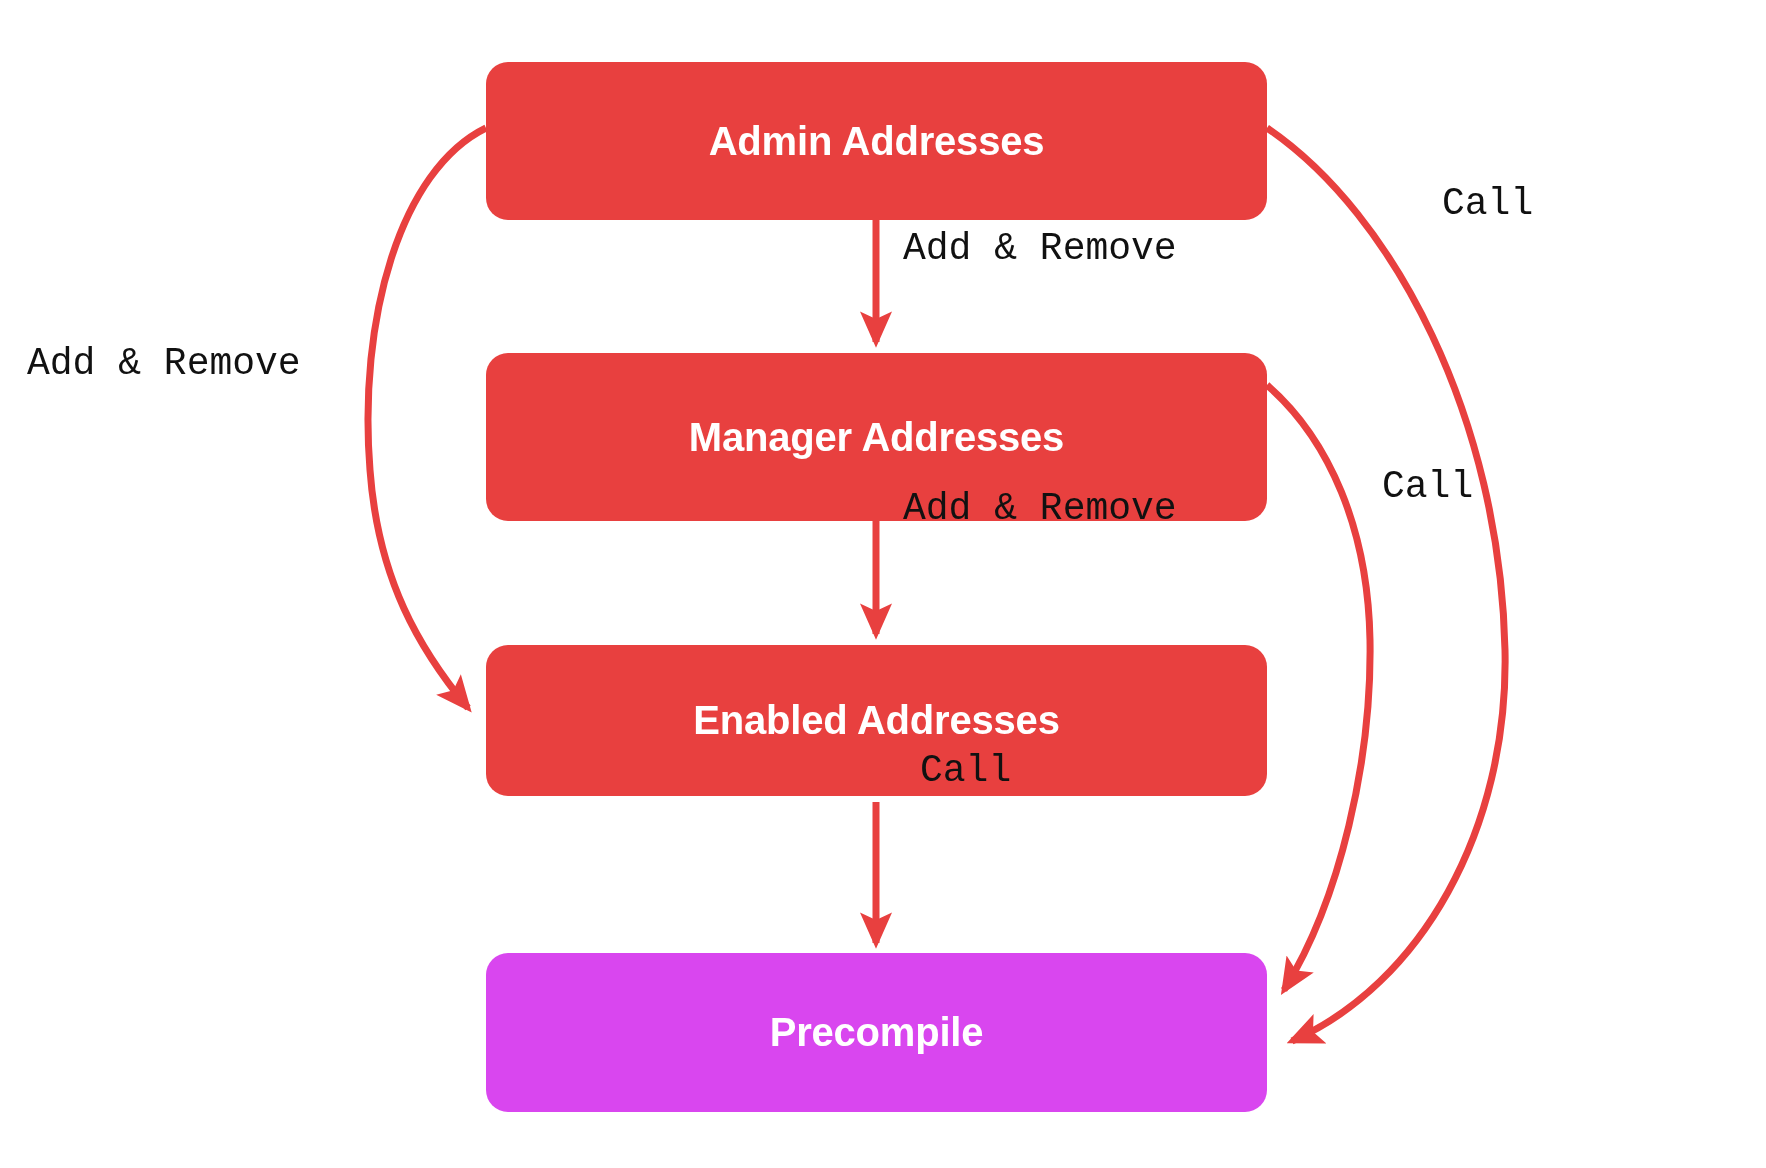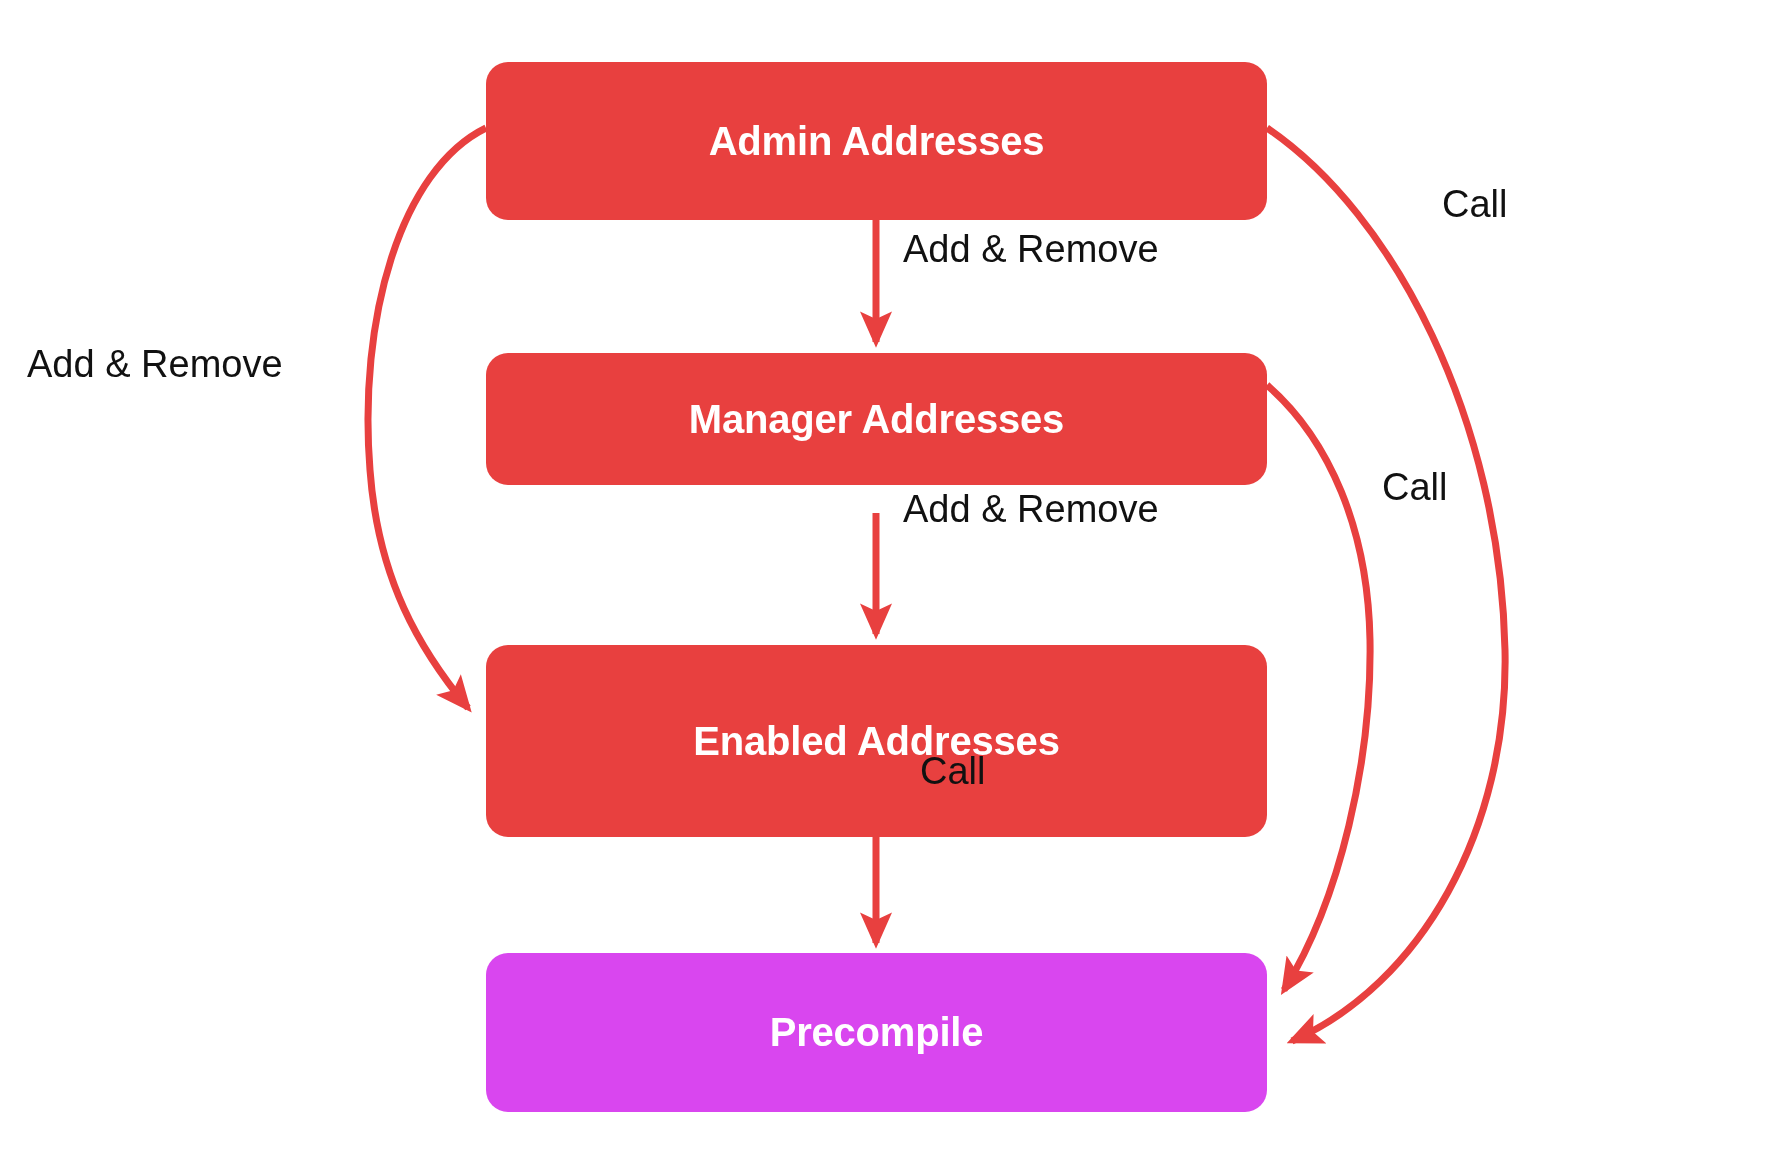--- a/index.html
+++ b/index.html
@@ -36,20 +36,21 @@
     user-select: none;
   }
   .edge-label {
     position: absolute;
     color: #111111;
     font-size: 38px;
     font-weight: normal;
     white-space: nowrap;
     line-height: 1;
     user-select: none;
+    font-family: Liberation Mono, monospace;
   }
 </style>
 </head>
 <body>
 
 <div id="stage">
 
   <svg id="edges" viewBox="0 0 1766 1168" xmlns="http://www.w3.org/2000/svg">
     <defs>
       <marker id="ah" viewBox="0 0 10 10" refX="8.4" refY="5" markerWidth="5.2" markerHeight="5.2" orient="auto-start-reverse">
@@ -67,25 +68,25 @@
 
     <path d="M 1267 385 C 1330 440, 1368 530, 1370 640 C 1372 760, 1340 900, 1284 990" stroke="#e8403f" stroke-width="7" fill="none" marker-end="url(#ah)"></path>
 
     <path d="M 1267 128 C 1395 215, 1500 420, 1505 650 C 1509 830, 1420 985, 1292 1041" stroke="#e8403f" stroke-width="7" fill="none" marker-end="url(#ah)"></path>
   </svg>
 
   <div class="node" style="left:486px; top:62px; width:781px; height:158px; background:#e8403f;">
     <span>Admin Addresses</span>
   </div>
 
-  <div class="node" style="left:486px; top:353px; width:781px; height:132px; background:#e8403f;">
+  <div class="node" style="left:486px; top:353px; width:781px; height:168px; background:#e8403f;">
     <span>Manager Addresses</span>
   </div>
 
-  <div class="node" style="left:486px; top:645px; width:781px; height:192px; background:#e8403f;">
+  <div class="node" style="left:486px; top:645px; width:781px; height:151px; background:#e8403f;">
     <span>Enabled Addresses</span>
   </div>
 
   <div class="node" style="left:486px; top:953px; width:781px; height:159px; background:#d946ef;">
     <span>Precompile</span>
   </div>
 
   <div class="edge-label" style="left:903px; top:230px;">Add &amp; Remove</div>
 
   <div class="edge-label" style="left:903px; top:490px;">Add &amp; Remove</div>

